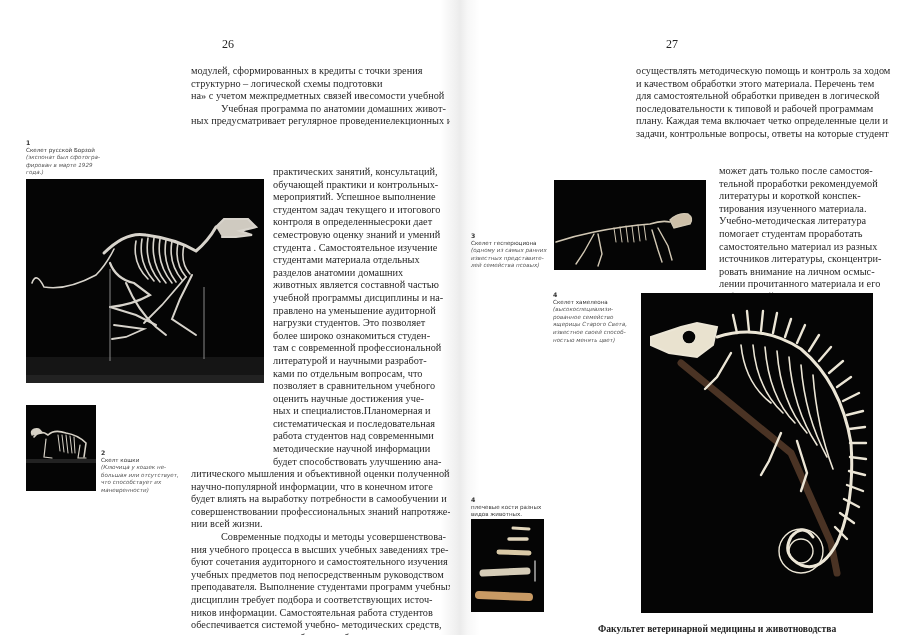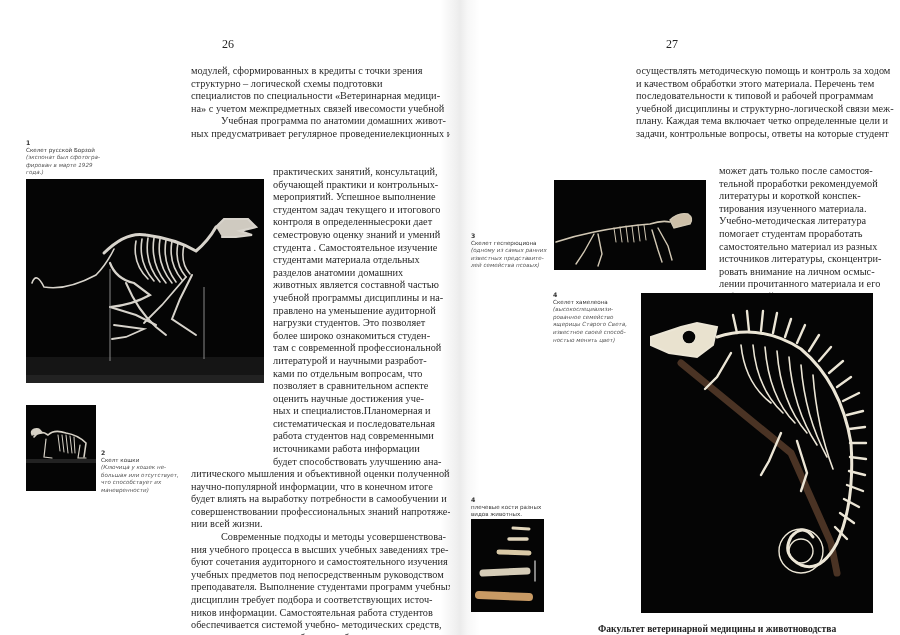--- a/index.html
+++ b/index.html
@@ -30,21 +30,20 @@
 </style>
 </head>
 <body>
 
 <div class="page left">
   <div class="page-num" style="left:222px;">26</div>
 
   <div class="body-text" style="left:191px; top:52px; width:250px;">
     <span class="ln">модулей, сформированных в кредиты с точки зрения</span>
     <span class="ln">структурно – логической схемы подготовки</span>
-    <span class="ln">специалистов по специальности «Ветеринарная медици-</span>
     <span class="ln">на» с учетом межпредметных связей ивесомости учебной</span>
     <span class="ln ind">Учебная программа по анатомии домашних живот-</span>
     <span class="ln">ных предусматривает регулярное проведениелекционных и</span>
   </div>
 
   <div class="body-text" style="left:273px; top:153px; width:170px;">
     <span class="ln">практических занятий, консультаций,</span>
     <span class="ln">обучающей практики и контрольных-</span>
     <span class="ln">мероприятий. Успешное выполнение</span>
     <span class="ln">студентом задач текущего и итогового</span>
@@ -54,26 +53,26 @@
     <span class="ln">студентами материала отдельных</span>
     <span class="ln">разделов анатомии домашних</span>
     <span class="ln">животных является составной частью</span>
     <span class="ln">учебной программы дисциплины и на-</span>
     <span class="ln">правлено на уменьшение аудиторной</span>
     <span class="ln">нагрузки студентов. Это позволяет</span>
     <span class="ln">более широко ознакомиться студен-</span>
     <span class="ln">там с современной профессиональной</span>
     <span class="ln">литературой и научными разработ-</span>
     <span class="ln">ками по отдельным вопросам, что</span>
-    <span class="ln">позволяет в сравнительном аспекте</span>
+    <span class="ln">позволяет в сравнительном учебного</span>
     <span class="ln">оценить научные достижения уче-</span>
     <span class="ln">ных и специалистов.Планомерная и</span>
     <span class="ln">систематическая и последовательная</span>
     <span class="ln">работа студентов над современными</span>
-    <span class="ln">источниками работа информации</span>
+    <span class="ln">методические научной информации</span>
     <span class="ln">будет способствовать улучшению ана-</span>
   </div>
 
   <div class="body-text" style="left:191px; top:455px; width:255px;">
     <span class="ln">литического мышления и объективной оценки полученной</span>
     <span class="ln">научно-популярной информации, что в конечном итоге</span>
     <span class="ln">будет влиять на выработку потребности в самообучении и</span>
     <span class="ln">совершенствовании профессиональных знаний напротяже-</span>
     <span class="ln">нии всей жизни.</span>
     <span class="ln ind">Современные подходы и методы усовершенствова-</span>
@@ -158,22 +157,22 @@
     <span class="note">маневренности)</span>
   </div>
 </div>
 
 <div class="page right">
   <div class="page-num" style="left:216px;">27</div>
 
   <div class="body-text" style="left:186px; top:52px; width:250px;">
     <span class="ln">осуществлять методическую помощь и контроль за ходом</span>
     <span class="ln">и качеством обработки этого материала. Перечень тем</span>
+    <span class="ln">для самостоятельной обработки приведен в логической</span>
     <span class="ln">последовательности к типовой и рабочей программам</span>
-    <span class="ln">учебной дисциплины и структурно-логической связи меж-</span>
     <span class="ln">плану. Каждая тема включает четко определенные цели и</span>
     <span class="ln">задачи, контрольные вопросы, ответы на которые студент</span>
   </div>
 
   <div class="body-text" style="left:269px; top:152px; width:170px;">
     <span class="ln">может дать только после самостоя-</span>
     <span class="ln">тельной проработки рекомендуемой</span>
     <span class="ln">литературы и короткой конспек-</span>
     <span class="ln">тирования изученного материала.</span>
     <span class="ln">Учебно-методическая литература</span>

